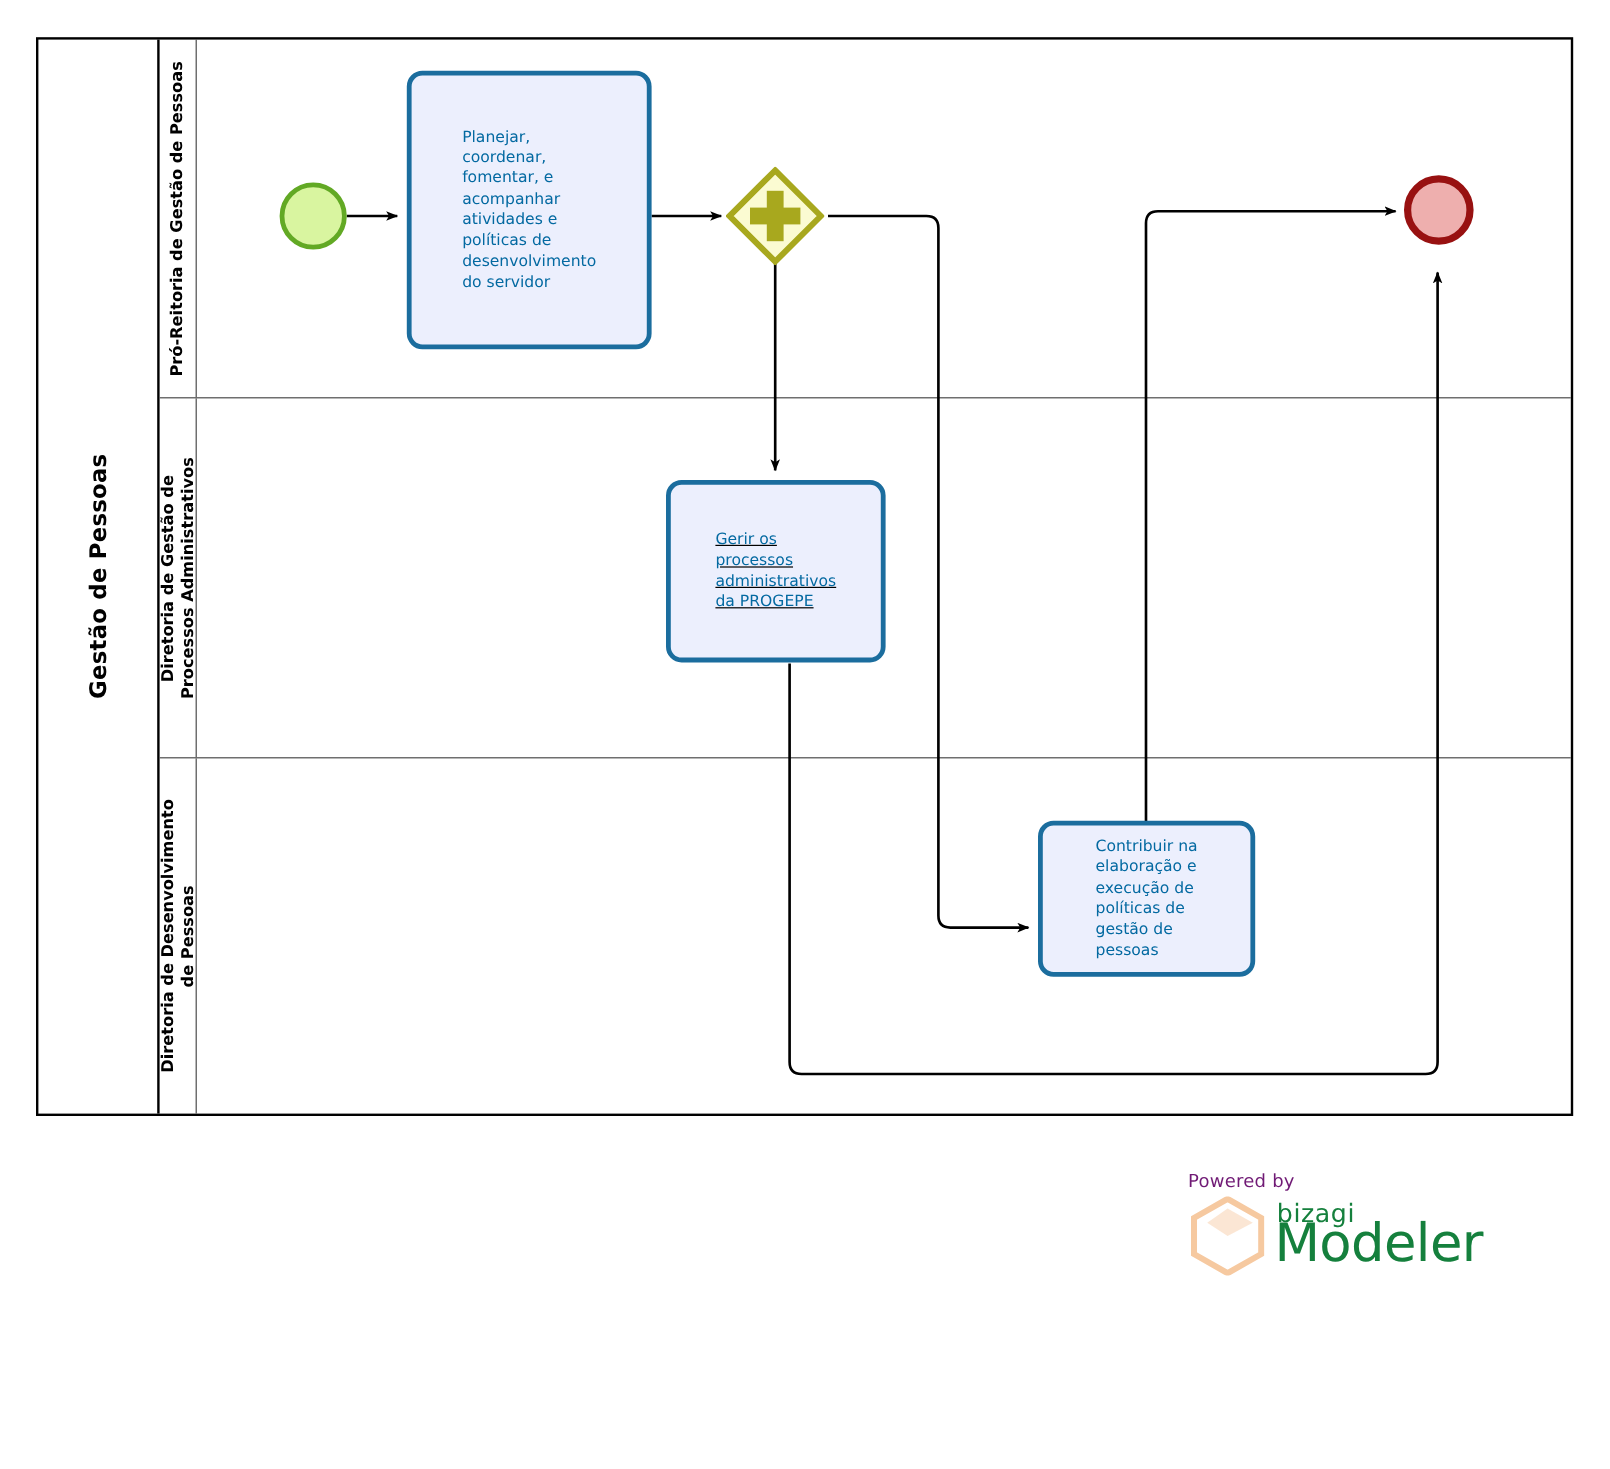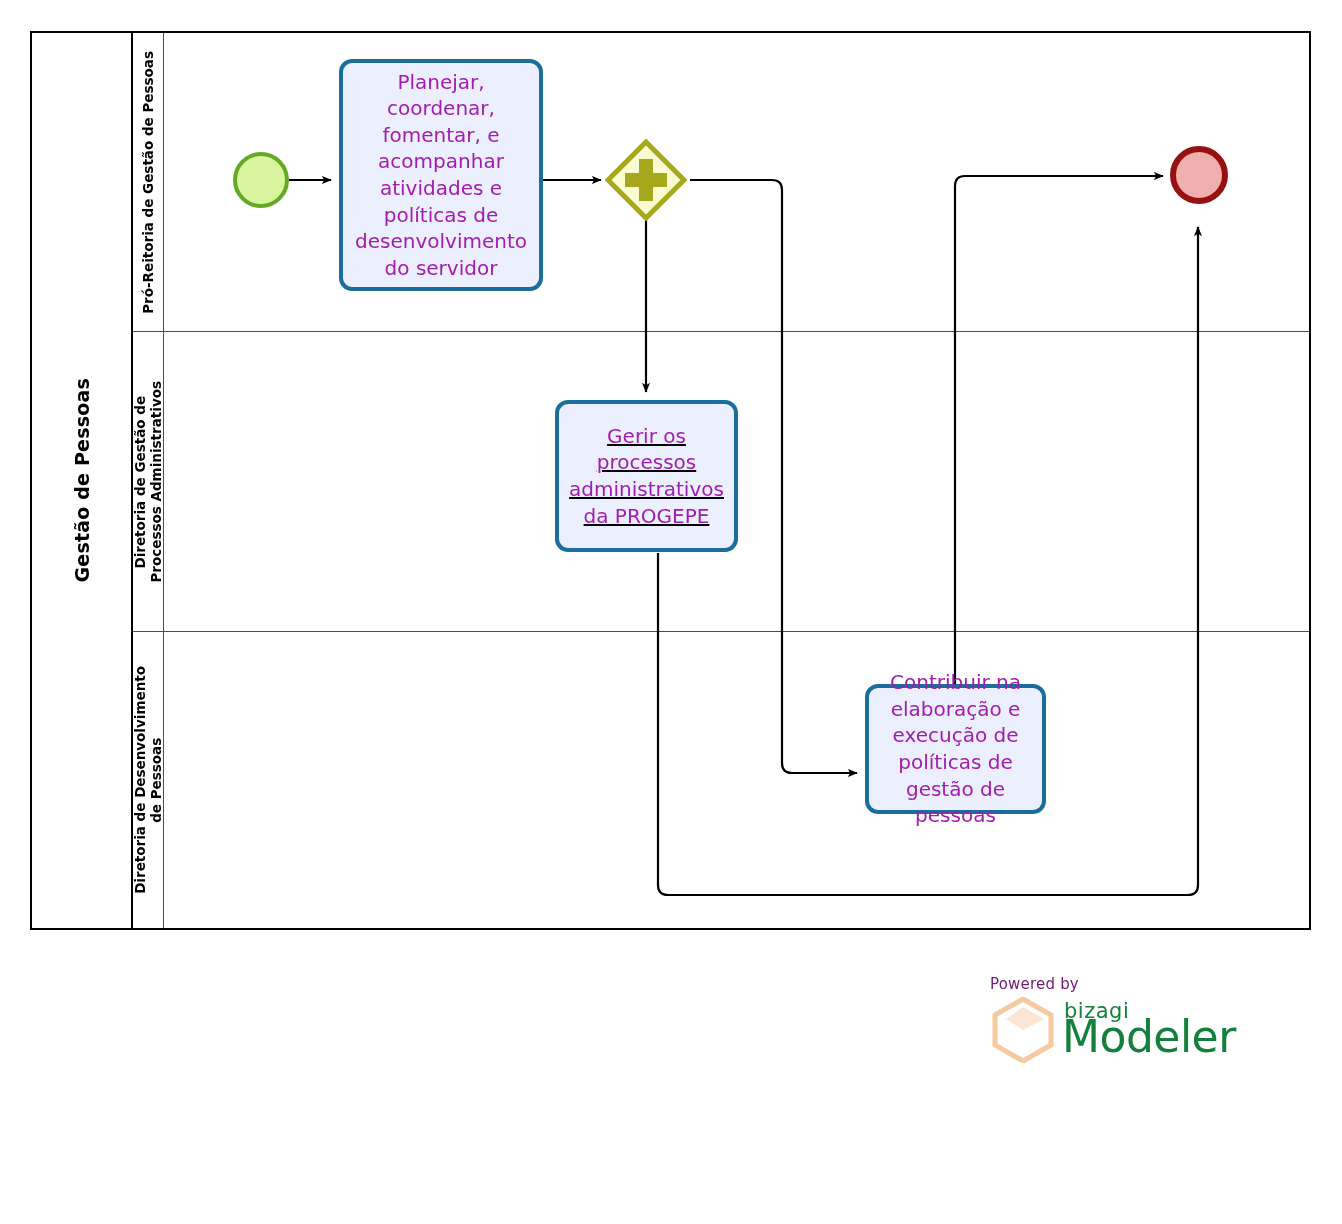--- a/index.html
+++ b/index.html
@@ -110,23 +110,23 @@
   .task {
     background: #eceffd;
     border: 4px solid #1b6d9e;
     border-radius: 13px;
     display: flex;
     align-items: center;
     justify-content: center;
     padding: 4px 6px;
   }
   .task-label {
-    font-size: 20px;
-    color: #a21caf;
-    text-align: center;
+    font-size: 13px;
+    color: #0369a1;
+    text-align: left;
     line-height: 1.33;
     white-space: pre-line;
     font-family: "DejaVu Sans", sans-serif;
   }
 
   .gateway-wrap {
     width: 82px; height: 82px;
   }
   .gateway-wrap svg { display: block; }
 

